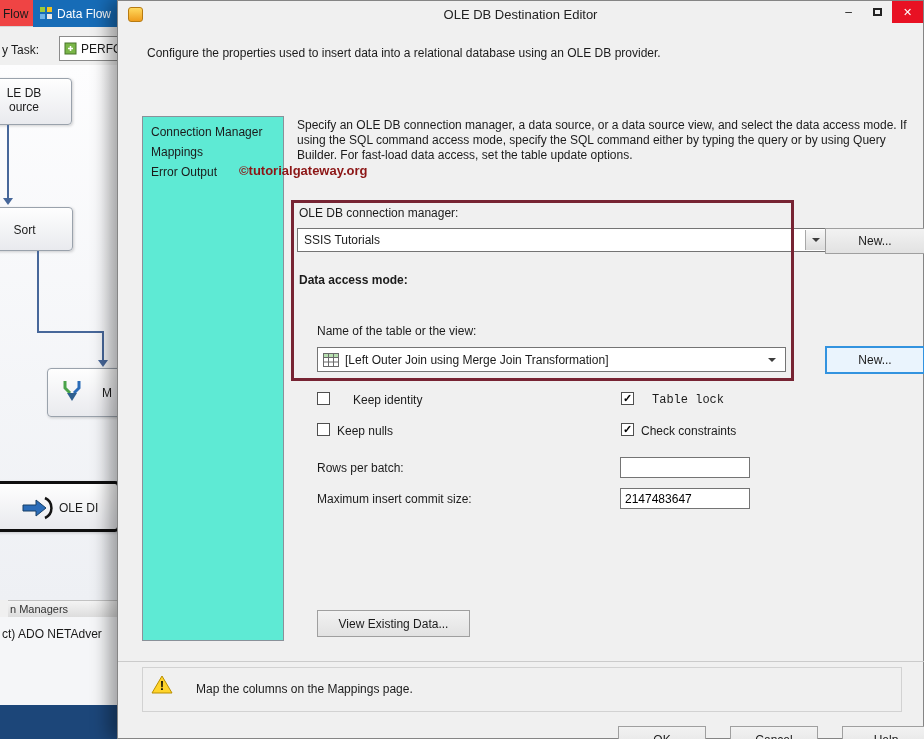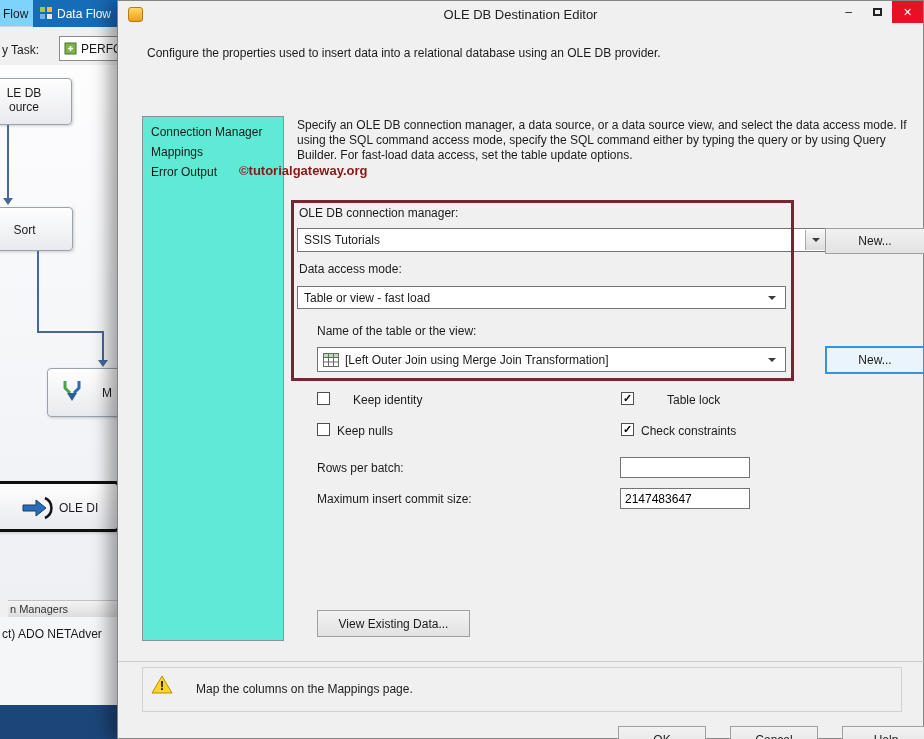--- a/index.html
+++ b/index.html
@@ -1,21 +1,21 @@
 <!DOCTYPE html>
 <html><head>
 <meta charset="utf-8">
 <style>
   * { box-sizing: border-box; margin: 0; padding: 0; }
   body { font-family: "Liberation Sans", sans-serif; background: #dcdcdc; }
   #stage { position: relative; width: 924px; height: 739px; overflow: hidden; background: #f0f0f0; font-size: 12px; color: #1b1b1b; }
 
   
   #bg { position: absolute; left: 0; top: 0; width: 924px; height: 739px; z-index: 1; }
-  .tabbar { position: absolute; left: 0; top: 0; width: 200px; height: 27px; background: #7dd3fc; border-bottom: 1px solid #d4d4d4; }
+  .tabbar { position: absolute; left: 0; top: 0; width: 200px; height: 27px; background: #ef4444; border-bottom: 1px solid #d4d4d4; }
   .tabflow { position: absolute; left: 3px; top: 7px; color: #1b1b1b; }
   .tab-active { position: absolute; left: 33px; top: 0; width: 100px; height: 27px; background: #176cb7; color: #fff; }
   .tab-active .ticon { position: absolute; left: 6px; top: 6px; }
   .tab-active .tlbl { position: absolute; left: 24px; top: 7px; color: #fff; white-space: nowrap; }
   .toolbar { position: absolute; left: 0; top: 28px; width: 200px; height: 37px; background: #f0f0f0; }
   .task-label { position: absolute; left: 2px; top: 15px; }
   .task-combo { position: absolute; left: 59px; top: 8px; width: 90px; height: 25px; background: #fff; border: 1px solid #8b8b8b; }
   .task-combo svg { position: absolute; left: 4px; top: 5px; }
   .task-combo .tval { position: absolute; left: 21px; top: 5px; white-space: nowrap; }
   .canvas { position: absolute; left: 0; top: 65px; width: 200px; height: 535px; background: linear-gradient(180deg, #fdfdfe, #eef0f4); }
@@ -167,44 +167,40 @@
 
     <span class="flabel" style="left:181px; top:205px;">OLE DB connection manager:</span>
     <div class="combo" style="left:179px; top:227px; width:530px; height:24px;">
       <span class="ctext">SSIS Tutorials</span>
       <div class="combo-btn">
         <span class="chev"></span>
       </div>
     </div>
     <div class="btn" style="left:707px; top:227px; width:100px; height:26px;">New...</div>
 
-    <span class="flabel" style="left:181px; top:261px;">Data access mode:</span>
-    <div class="combo" style="left:179px; top:285px; width:489px; height:23px;">
-      <span class="ctext">Table or view - fast load</span>
-      <span class="chev chev-flat"></span>
-    </div>
+    <span class="flabel" style="left:181px; top:272px;font-weight:bold;">Data access mode:</span>
 
     <span class="flabel" style="left:199px; top:323px;">Name of the table or the view:</span>
     <div class="combo" style="left:199px; top:346px; width:469px; height:25px;">
       <svg class="tbl-icon" width="16" height="14" viewBox="0 0 16 14">
         <rect x="0.5" y="0.5" width="15" height="13" fill="#ffffff" stroke="#6a6a6a"></rect>
         <rect x="0.5" y="0.5" width="15" height="4" fill="#b7e0b0" stroke="#6a6a6a"></rect>
         <line x1="5.5" y1="0.5" x2="5.5" y2="13.5" stroke="#6a6a6a"></line>
         <line x1="10.5" y1="0.5" x2="10.5" y2="13.5" stroke="#6a6a6a"></line>
         <line x1="0.5" y1="9" x2="15.5" y2="9" stroke="#6a6a6a"></line>
       </svg>
       <span class="ctext" style="left:27px; top:5px;">[Left Outer Join using Merge Join Transformation]</span>
       <span class="chev chev-flat"></span>
     </div>
     <div class="btn btn-focus" style="left:707px; top:345px; width:100px; height:28px;">New...</div>
 
     <span class="cbx" style="left:199px; top:391px;"></span>
     <span class="flabel" style="left:235px; top:392px;">Keep identity</span>
     <span class="cbx" style="left:503px; top:391px;">✓</span>
-    <span class="flabel" style="left:549px; top:392px;">Table lock</span>
+    <span class="flabel" style="left:534px; top:392px;font-family:Liberation Mono, monospace;">Table lock</span>
 
     <span class="cbx" style="left:199px; top:422px;"></span>
     <span class="flabel" style="left:219px; top:423px;">Keep nulls</span>
     <span class="cbx" style="left:503px; top:422px;">✓</span>
     <span class="flabel" style="left:523px; top:423px;">Check constraints</span>
 
     <span class="flabel" style="left:199px; top:460px;">Rows per batch:</span>
     <input class="tinput" style="left: 502px; top: 456px;" type="text" value="">
 
     <span class="flabel" style="left:199px; top:491px;">Maximum insert commit size:</span>

